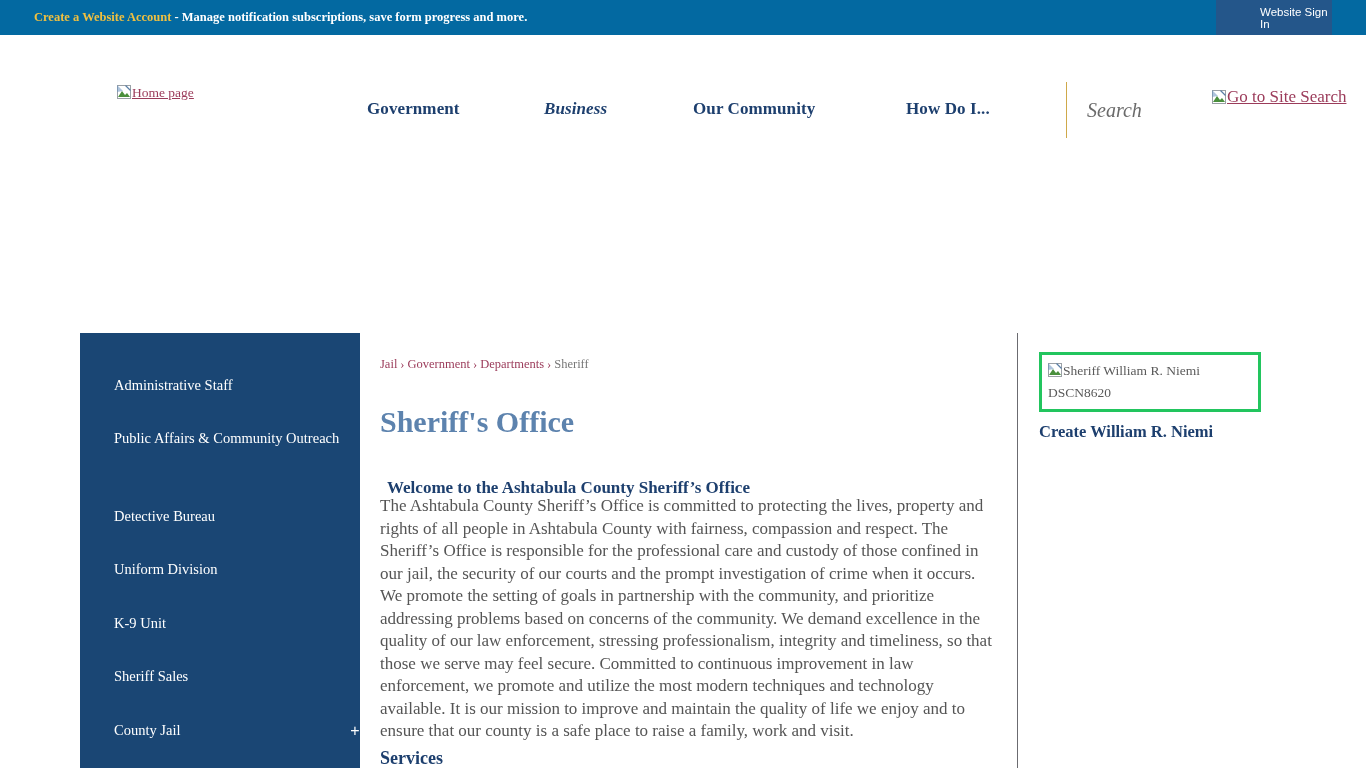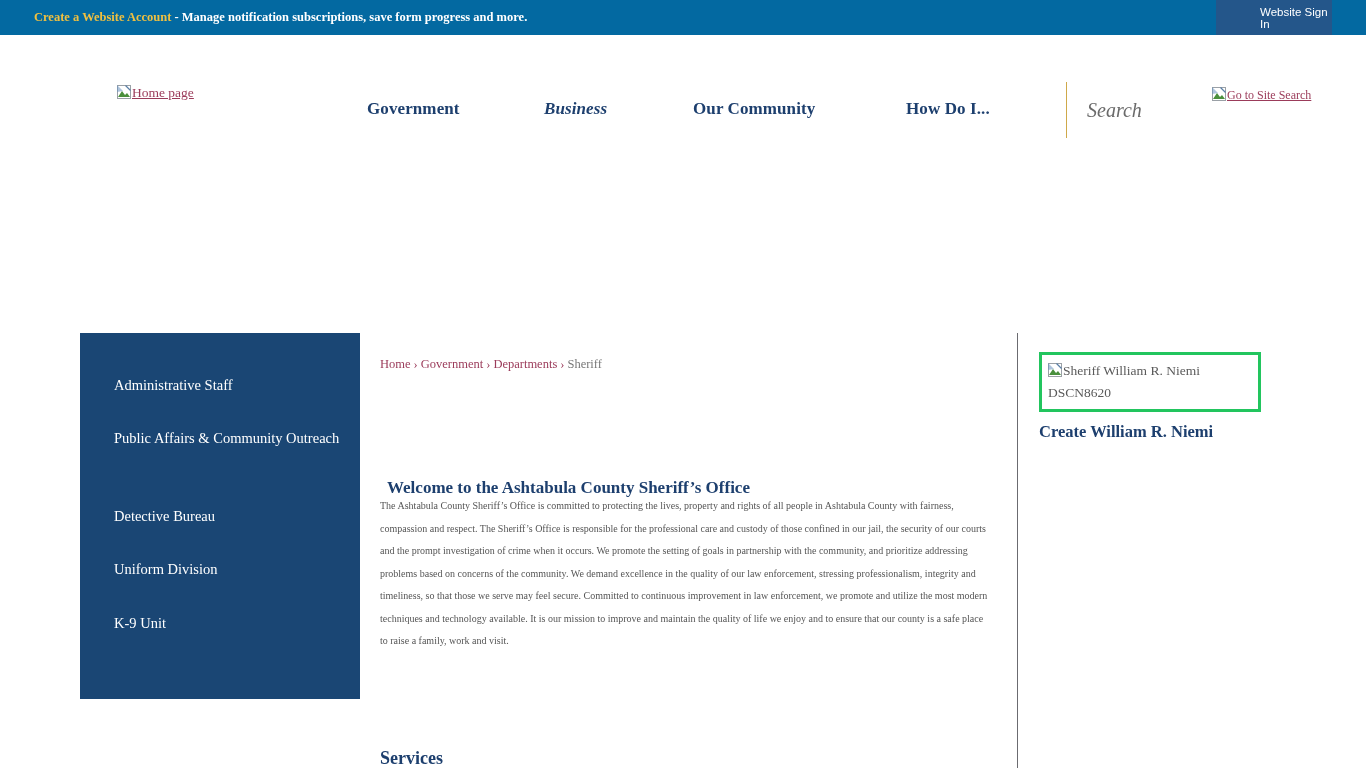--- a/index.html
+++ b/index.html
@@ -103,32 +103,32 @@
     font-family: "Liberation Serif", "DejaVu Serif", serif;
     font-size: 20px;
     font-style: italic;
     color: #6a6a6a;
     padding: 0;
   }
   .search-input::placeholder { color: #6a6a6a; opacity: 1; font-style: italic; }
 
   .sitesearch-link {
     position: absolute; left: 1212px; top: 52px;
-    font-size: 12px;
+    font-size: 17px;
     color: #9b3b5a;
     white-space: nowrap;
     cursor: pointer;
   }
   .sitesearch-link .lbl { text-decoration: underline; color: #9b3b5a; }
 
   
   .sidebar {
     position: absolute;
     left: 80px; top: 333px;
-    width: 280px; height: 366px;
+    width: 280px; height: 435px;
     background: #1a4674;
   }
   .side-item {
     position: absolute;
     left: 34px;
     width: 226px;
     color: #ffffff;
     font-size: 14.5px;
     line-height: 25px;
     cursor: pointer;
@@ -178,21 +178,21 @@
     font-size: 17px;
     font-weight: bold;
     color: #1d3f6e;
     white-space: nowrap;
   }
 
   .body-copy {
     position: absolute; left: 0; top: 162px;
     width: 612px;
     margin: 0;
-    font-size: 10px;
+    font-size: 17px;
     line-height: 22.5px;
     color: #555555;
     text-align: left;
   }
 
   .services-h {
     position: absolute; left: 0; top: 415px;
     margin: 0;
     font-size: 18px;
     font-weight: bold;
@@ -271,27 +271,29 @@
     </span><span class="lbl">Go to Site Search</span>
   </div>
 </div>
 
 <div class="sidebar">
   <div class="side-item" style="top:40px">Administrative Staff</div>
   <div class="side-item" style="top:171px">Detective Bureau</div>
   <div class="side-item" style="top:93px">Public Affairs &amp; Community Outreach</div>
   <div class="side-item" style="top:224px">Uniform Division</div>
   <div class="side-item" style="top:278px">K-9 Unit</div>
+  <div class="side-item" style="top:331px">Sheriff Sales</div>
   <div class="side-item" style="top:385px"><span>County Jail</span><span class="side-plus">+</span></div>
 </div>
 
 <div class="main">
 
-  <div class="breadcrumb"><a>Home</a><span class="sep">›</span><a>Government</a><span class="sep">›</span><a>Departments</a><span class="sep">›</span><span class="current">Sheriff</span></div>
-
+  <div class="breadcrumb"><a>Jail</a><span class="sep">›</span><a>Government</a><span class="sep">›</span><a>Departments</a><span class="sep">›</span><span class="current">Sheriff</span></div>
+
+  <h1 class="page-title">Sheriff's Office</h1>
 
   <h2 class="welcome-h">Welcome to the Ashtabula County Sheriff’s Office</h2>
 
   <p class="body-copy">The Ashtabula County Sheriff’s Office is committed to protecting the lives, property and rights of all people in Ashtabula County with fairness, compassion and respect. The Sheriff’s Office is responsible for the professional care and custody of those confined in our jail, the security of our courts and the prompt investigation of crime when it occurs. We promote the setting of goals in partnership with the community, and prioritize addressing problems based on concerns of the community. We demand excellence in the quality of our law enforcement, stressing professionalism, integrity and timeliness, so that those we serve may feel secure. Committed to continuous improvement in law enforcement, we promote and utilize the most modern techniques and technology available. It is our mission to improve and maintain the quality of life we enjoy and to ensure that our county is a safe place to raise a family, work and visit.</p>
 
   <h2 class="services-h">Services</h2>
 </div>
 
 <div class="rail-divider"></div>
 <div class="rail">

